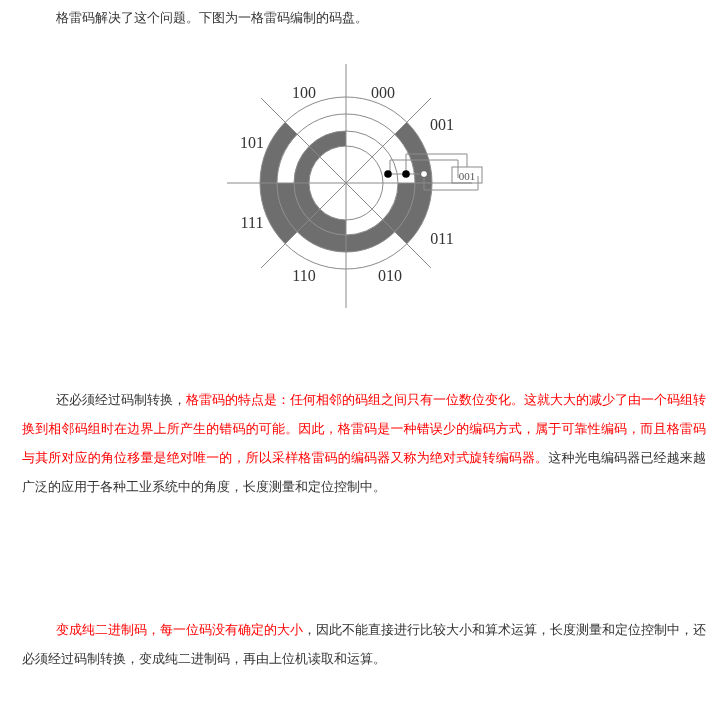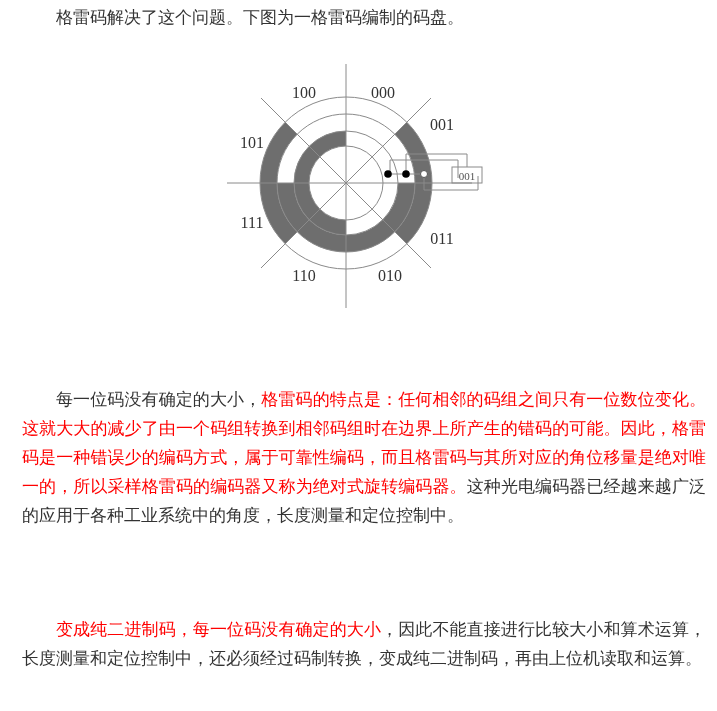--- a/index.html
+++ b/index.html
@@ -1,18 +1,18 @@
 <!DOCTYPE html>
 <html><head>
 <meta charset="utf-8">
 <style>
   html, body { margin:0; padding:0; background:#ffffff; }
   body { width:717px; height:711px; position:relative; overflow:hidden;
          font-family: "DejaVu Sans", "Liberation Sans", sans-serif; color:#333333; }
-  .para { position:absolute; left:22px; width:684px; font-size:17px; line-height:29px;
+  .para { position:absolute; left:22px; width:684px; font-size:13px; line-height:29px;
           text-align:justify; margin:0; }
   .p1 { top:3px; text-indent:34px; }
   .p2 { top:385px; text-indent:34px; }
   .p3 { top:615px; text-indent:34px; }
   .hl { color:#ff0000; text-decoration-color:#ff0000; }
   .figure { position:absolute; left:220px; top:60px; width:280px; height:260px; }
   .figure svg { display:block; }
 </style>
 </head>
 <body>
@@ -71,15 +71,15 @@
       <text x="222" y="184">011</text>
       <text x="170" y="221">010</text>
       <text x="84" y="221">110</text>
       <text x="32" y="168">111</text>
       <text x="32" y="88">101</text>
       <text x="84" y="38">100</text>
     </g>
   </svg>
 </div>
 
-<p class="para p2"><span>每一位码没有确定的大小，</span><span class="hl">格雷码的特点是：任何相邻的码组之间只有一位数位变化。这就大大的减少了由一个码组转换到相邻码组时在边界上所产生的错码的可能。因此，格雷码是一种错误少的编码方式，属于可靠性编码，而且格雷码与其所对应的角位移量是绝对唯一的，所以采样格雷码的编码器又称为绝对式旋转编码器。</span><span>这种光电编码器已经越来越广泛的应用于各种工业系统中的角度，长度测量和定位控制中。</span></p>
+<p class="para p2"><span>还必须经过码制转换，</span><span class="hl">格雷码的特点是：任何相邻的码组之间只有一位数位变化。这就大大的减少了由一个码组转换到相邻码组时在边界上所产生的错码的可能。因此，格雷码是一种错误少的编码方式，属于可靠性编码，而且格雷码与其所对应的角位移量是绝对唯一的，所以采样格雷码的编码器又称为绝对式旋转编码器。</span><span>这种光电编码器已经越来越广泛的应用于各种工业系统中的角度，长度测量和定位控制中。</span></p>
 
 <p class="para p3"><span class="hl">变成纯二进制码，每一位码没有确定的大小</span><span>，因此不能直接进行比较大小和算术运算，长度测量和定位控制中，还必须经过码制转换，变成纯二进制码，再由上位机读取和运算。</span></p>
 
 </body></html>

